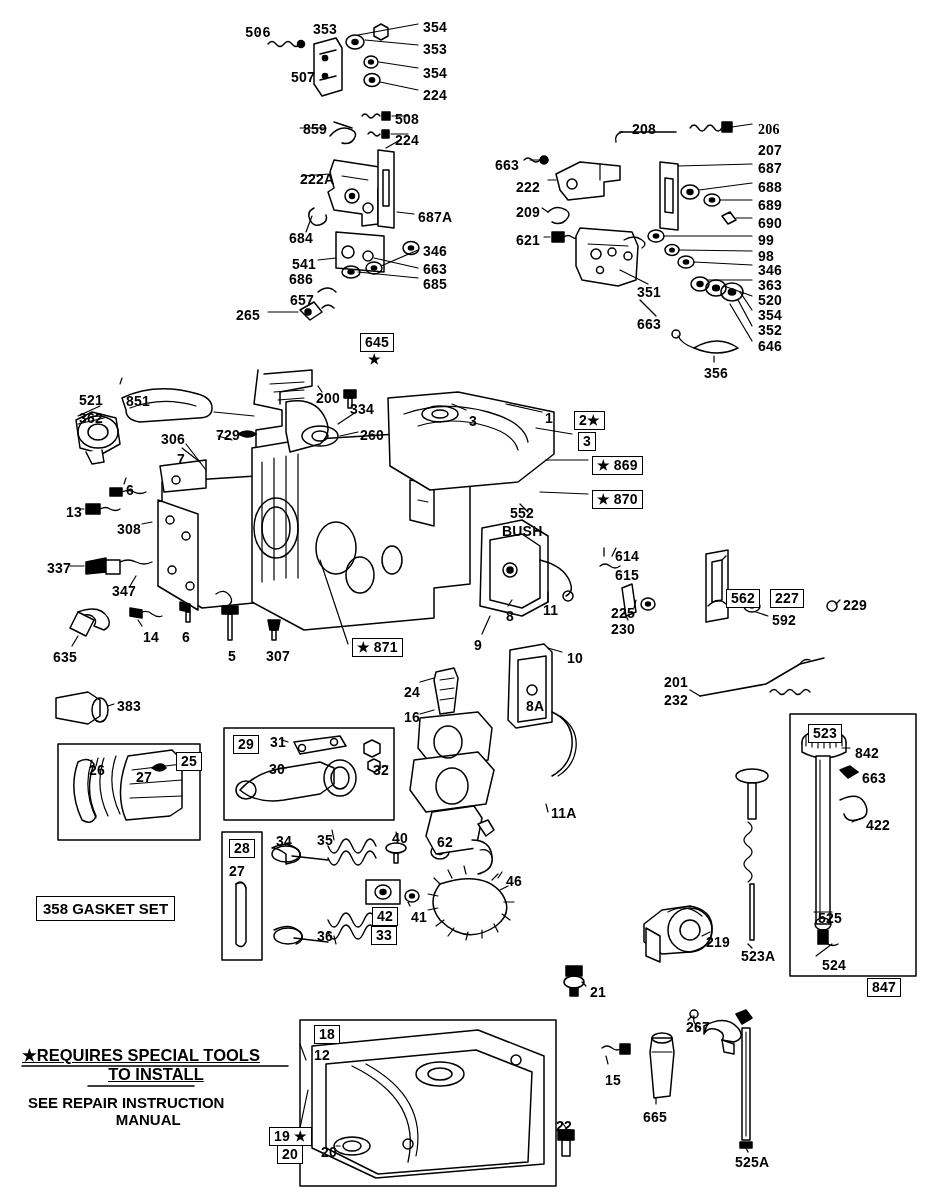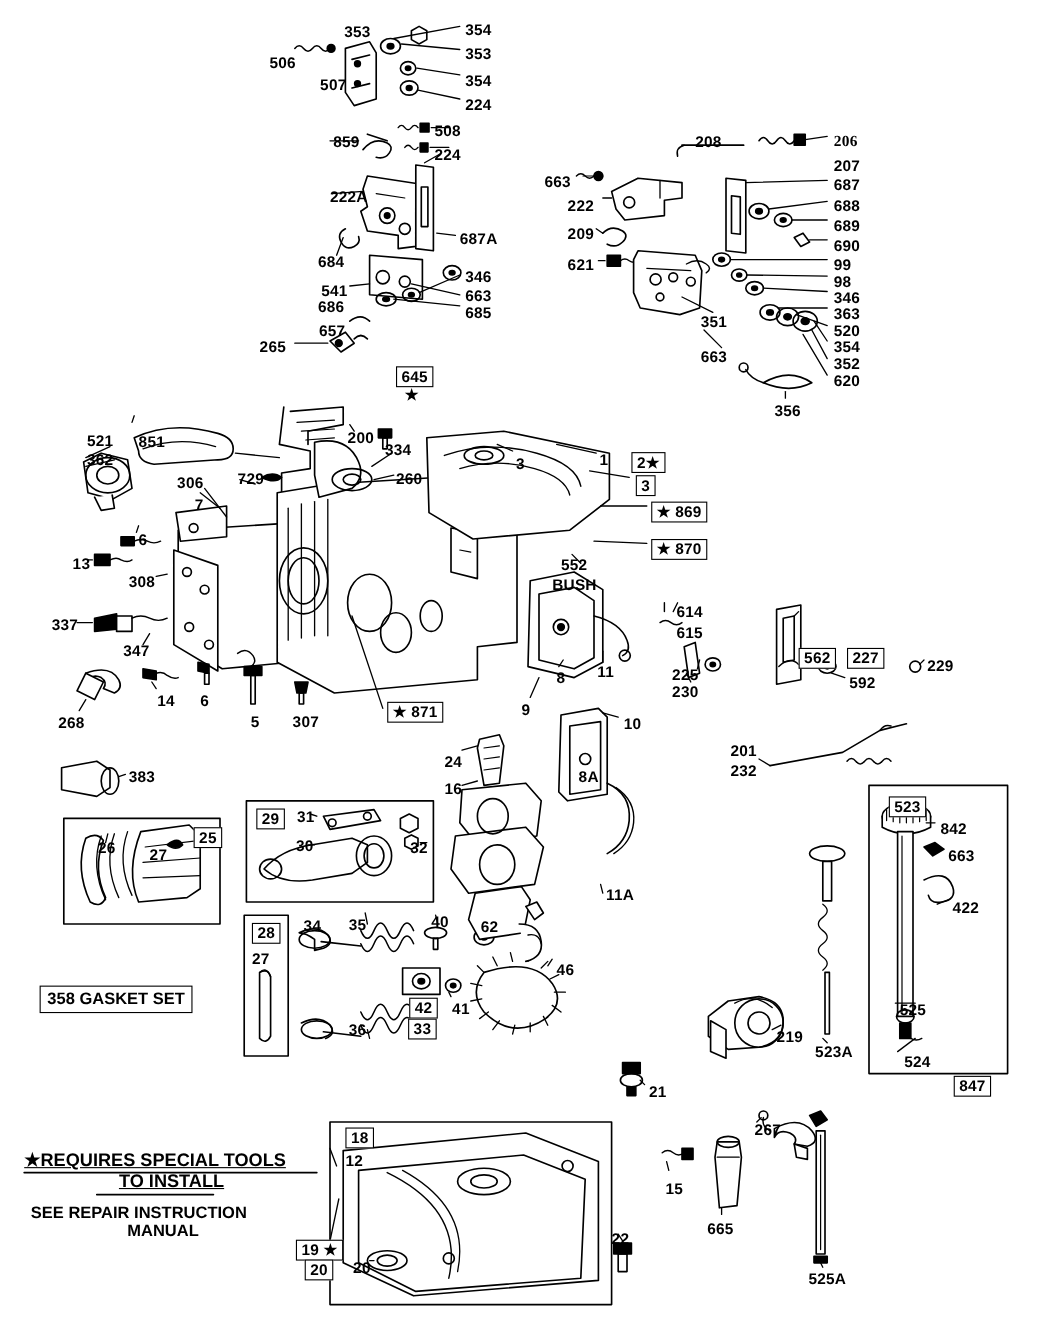--- a/index.html
+++ b/index.html
@@ -532,21 +532,21 @@
     <path d="M746 1148 L748 1152" stroke-width="1.2"></path>
     <path d="M700 1028 q-8 -4 -6 -12" stroke-width="1.3"></path>
     <circle cx="694" cy="1014" r="4"></circle>
     <path d="M692 1016 L688 1020" stroke-width="1.2"></path>
 
     <path d="M22 1066 L288 1066" stroke-width="1.6"></path>
     <path d="M88 1086 L194 1086" stroke-width="1.6"></path>
   </svg>
 
   <div id="labels">
-      <div class="lbl" style="left: 245px; top: 50px;">506</div>
+      <div class="lbl" style="left: 245px; top: 26px; font-family: Liberation Mono, monospace;">506</div>
       <div class="lbl" style="left: 313px; top: 22px;">353</div>
       <div class="lbl" style="left: 423px; top: 20px;">354</div>
       <div class="lbl" style="left: 423px; top: 42px;">353</div>
       <div class="lbl" style="left: 291px; top: 70px;">507</div>
       <div class="lbl" style="left: 423px; top: 66px;">354</div>
       <div class="lbl" style="left: 423px; top: 88px;">224</div>
       <div class="lbl" style="left: 395px; top: 112px;">508</div>
       <div class="lbl" style="left: 303px; top: 122px;">859</div>
       <div class="lbl" style="left: 395px; top: 133px;">224</div>
       <div class="lbl" style="left: 300px; top: 172px;">222A</div>
@@ -572,21 +572,21 @@
       <div class="lbl" style="left: 758px; top: 233px;">99</div>
       <div class="lbl" style="left: 516px; top: 233px;">621</div>
       <div class="lbl" style="left: 758px; top: 249px;">98</div>
       <div class="lbl" style="left: 758px; top: 263px;">346</div>
       <div class="lbl" style="left: 758px; top: 278px;">363</div>
       <div class="lbl" style="left: 758px; top: 293px;">520</div>
       <div class="lbl" style="left: 637px; top: 285px;">351</div>
       <div class="lbl" style="left: 758px; top: 308px;">354</div>
       <div class="lbl" style="left: 758px; top: 323px;">352</div>
       <div class="lbl" style="left: 637px; top: 317px;">663</div>
-      <div class="lbl" style="left: 758px; top: 339px;">620</div>
+      <div class="lbl" style="left: 758px; top: 339px;">646</div>
       <div class="lbl" style="left: 704px; top: 366px;">356</div>
       <div class="lbl boxed" style="left: 360px; top: 333px;">645</div>
       <div class="lbl" style="left: 368px; top: 352px;">★</div>
       <div class="lbl" style="left: 316px; top: 391px;">200</div>
       <div class="lbl" style="left: 350px; top: 402px;">334</div>
       <div class="lbl" style="left: 360px; top: 428px;">260</div>
       <div class="lbl" style="left: 469px; top: 414px;">3</div>
       <div class="lbl" style="left: 545px; top: 411px;">1</div>
       <div class="lbl boxed" style="left: 574px; top: 411px;">2★</div>
       <div class="lbl boxed" style="left: 578px; top: 432px;">3</div>
@@ -614,21 +614,21 @@
       <div class="lbl" style="left: 543px; top: 603px;">11</div>
       <div class="lbl" style="left: 611px; top: 606px;">225</div>
       <div class="lbl" style="left: 611px; top: 622px;">230</div>
       <div class="lbl" style="left: 772px; top: 613px;">592</div>
       <div class="lbl" style="left: 143px; top: 630px;">14</div>
       <div class="lbl" style="left: 182px; top: 630px;">6</div>
       <div class="lbl" style="left: 228px; top: 649px;">5</div>
       <div class="lbl" style="left: 266px; top: 649px;">307</div>
       <div class="lbl boxed" style="left: 352px; top: 638px;">★ 871</div>
       <div class="lbl" style="left: 474px; top: 638px;">9</div>
-      <div class="lbl" style="left: 53px; top: 650px;">268</div>
+      <div class="lbl" style="left: 53px; top: 650px;">635</div>
       <div class="lbl" style="left: 664px; top: 675px;">201</div>
       <div class="lbl" style="left: 664px; top: 693px;">232</div>
       <div class="lbl" style="left: 567px; top: 651px;">10</div>
       <div class="lbl" style="left: 526px; top: 699px;">8A</div>
       <div class="lbl" style="left: 404px; top: 685px;">24</div>
       <div class="lbl" style="left: 404px; top: 710px;">16</div>
       <div class="lbl" style="left: 117px; top: 699px;">383</div>
       <div class="lbl boxed" style="left: 808px; top: 724px;">523</div>
       <div class="lbl boxed" style="left: 233px; top: 735px;">29</div>
       <div class="lbl" style="left: 270px; top: 735px;">31</div>

